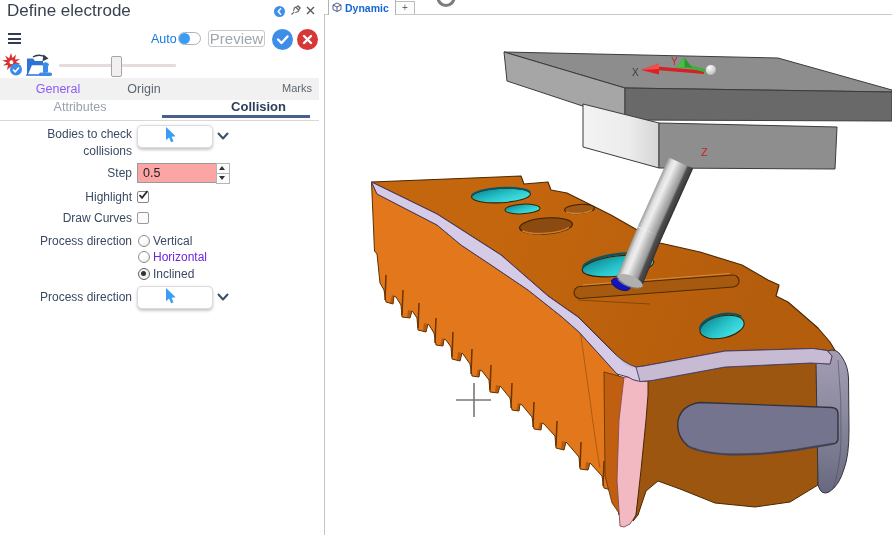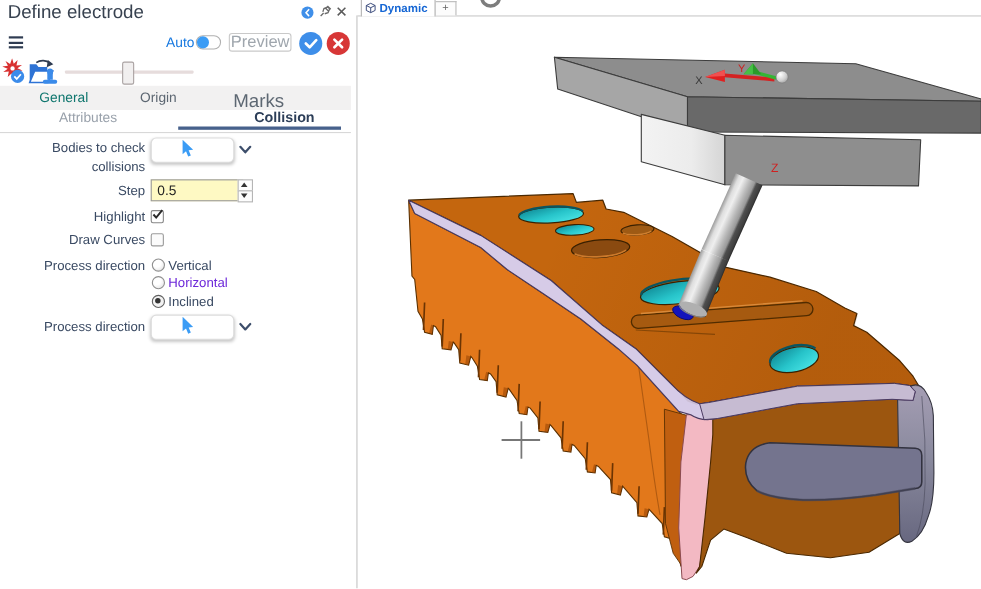--- a/index.html
+++ b/index.html
@@ -189,39 +189,39 @@
   <g fill="#3b8bea">
       <rect x="37" y="19.5" width="13" height="3.6" rx="1.7"></rect>
       <rect x="41" y="13" width="5" height="6.5"></rect>
       <circle cx="43.5" cy="12" r="2.8"></circle>
     </g>
 </svg>
 <div class="abs" style="left:59px;top:64px;width:117px;height:2.6px;background:#e6dcdc;border-radius:1px;"></div>
 <div class="abs" style="left:111px;top:56px;width:8.5px;height:19px;background:#f1efef;border:1px solid #a9a2a2;border-radius:2px;"></div>
 
 <div class="abs" style="left:0;top:78px;width:319px;height:22px;background:#f2f1f1;"></div>
-<div class="abs" style="left:8px;top:82px;width:100px;text-align:center;font-size:12.5px;color:#0f766e;">General</div>
+<div class="abs" style="left:8px;top:82px;width:100px;text-align:center;font-size:12.5px;color:#8b5cf6;">General</div>
 <div class="abs" style="left:94px;top:82px;width:100px;text-align:center;font-size:12.5px;color:#5d6772;">Origin</div>
-<div class="abs" style="left:212px;top:82px;width:100px;text-align:left;font-size:17px;color:#5d6772;">Marks</div>
+<div class="abs" style="left:212px;top:82px;width:100px;text-align:right;font-size:11px;color:#5d6772;">Marks</div>
 <div class="abs" style="left:30px;top:100px;width:100px;text-align:center;font-size:12.5px;color:#99a1ab;">Attributes</div>
 <div class="abs" style="left:186px;top:99px;width:100px;text-align:right;font-size:13px;font-weight:bold;color:#2c3e58;">Collision</div>
 <div class="abs" style="left:162px;top:114.5px;width:148px;height:3px;background:#47618c;"></div>
 <div class="abs" style="left:0;top:119.5px;width:319px;height:1px;background:#d8d8d8;"></div>
 
 <div class="lbl" style="top:126px;line-height:17px;">Bodies to check<br>collisions</div>
 <div class="abs" style="left:137px;top:125px;width:74px;height:21px;background:#fff;border:1px solid #dcdcdc;border-radius:5px;box-shadow:0 1.5px 3px rgba(0,0,0,.22);"></div>
 <svg class="abs" style="left:165px;top:127px" width="13" height="17">
     <path d="M1,0 L1,13.2 L4.1,10.6 L6.1,15.3 L8.5,14.3 L6.5,9.7 L10.6,9.2 Z" fill="#3b9cf5"></path>
   </svg>
 <svg class="abs" style="left:216px;top:129px" width="14" height="14">
     <path d="M2.5,4.5 L7,9.5 L11.5,4.5" stroke="#3d4e6b" stroke-width="2" fill="none" stroke-linecap="round" stroke-linejoin="round"></path>
   </svg>
 
 <div class="lbl" style="top:166px;">Step</div>
-<div class="abs" style="left:137px;top:163px;width:77px;height:18px;background:#fef9c3;border:1px solid #9a9a9a;font-size:12.5px;color:#222;line-height:18px;padding-left:5px;">0.5</div>
+<div class="abs" style="left:137px;top:163px;width:77px;height:18px;background:#fca5a5;border:1px solid #9a9a9a;font-size:12.5px;color:#222;line-height:18px;padding-left:5px;">0.5</div>
 <div class="abs" style="left:216px;top:163px;width:12px;height:9px;background:#fdfdfd;border:1px solid #b5b5b5;"></div>
 <div class="abs" style="left:216px;top:173px;width:12px;height:9px;background:#fdfdfd;border:1px solid #b5b5b5;"></div>
 <div class="abs" style="left:219px;top:166px;width:0;height:0;border-left:3.5px solid transparent;border-right:3.5px solid transparent;border-bottom:4.5px solid #333;"></div>
 <div class="abs" style="left:219px;top:176px;width:0;height:0;border-left:3.5px solid transparent;border-right:3.5px solid transparent;border-top:4.5px solid #333;"></div>
 
 <div class="lbl" style="top:190px;">Highlight</div>
 <div class="abs" style="left:137px;top:190.5px;width:10px;height:10px;background:#fff;border:1px solid #878787;border-radius:2px;"></div>
 <svg class="abs" style="left:137px;top:188px" width="14" height="14">
     <path d="M2.5,7 L5,9.8 L10.5,3" stroke="#2a2a2a" stroke-width="1.8" fill="none"></path>
   </svg>

